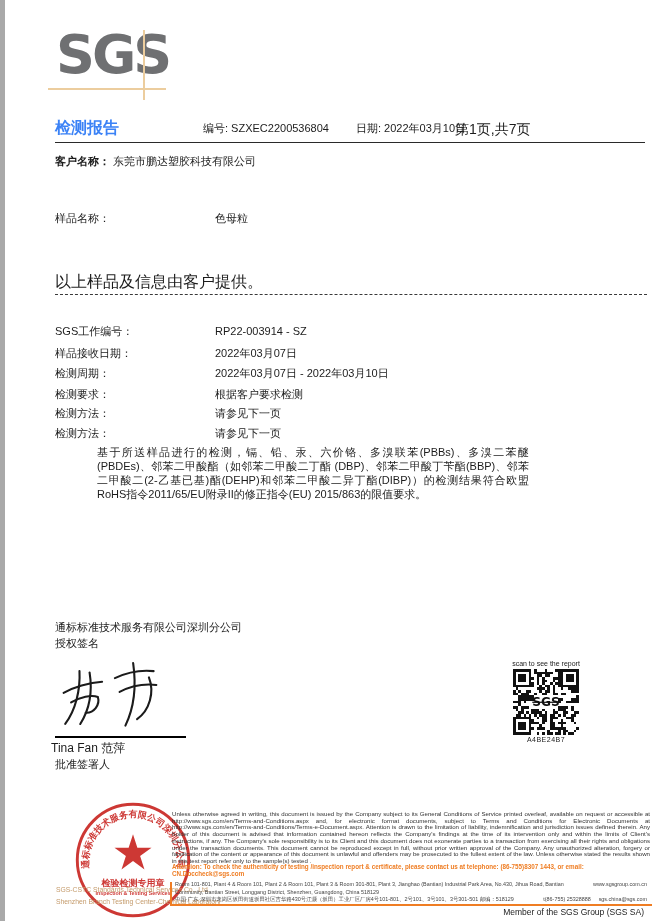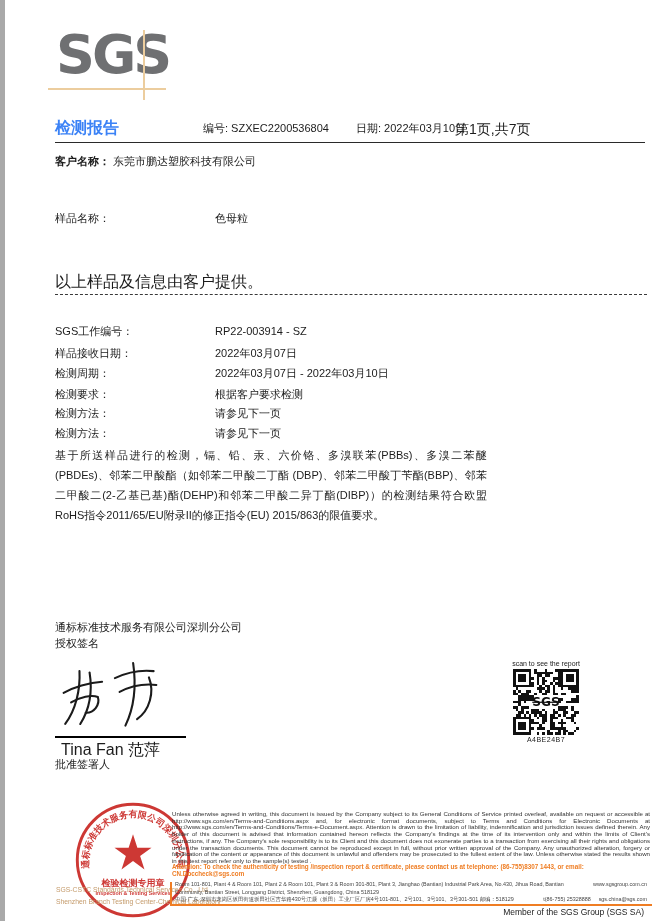--- a/index.html
+++ b/index.html
@@ -23,28 +23,28 @@
 
   .row{position:absolute;left:55px;display:flex;font-size:11px;line-height:15px;}
   .row .lbl{width:58px;flex:none;font-weight:bold;}
   .row .lbl-w{width:160px;flex:none;}
   .row .val{white-space:nowrap;}
   .note{position:absolute;left:55px;font-size:16px;}
   .dashed{position:absolute;left:55px;top:294px;width:592px;border-top:1.5px dashed #3a3a3a;}
 
   .concl{position:absolute;left:55px;top:445px;display:flex;font-size:11px;}
   .concl .lbl-w{width:160px;flex:none;}
-  .concl .para{width:432px;line-height:20px;text-align:justify;}
+  .concl .para{width:432px;line-height:14px;text-align:justify;margin-left:42px;}
 
   
   .sig-company{position:absolute;left:55px;top:620px;font-size:11px;}
   .sig-auth{position:absolute;left:55px;top:636px;font-size:11px;}
   .sig-draw{position:absolute;left:58px;top:658px;transform:rotate(-3deg);}
   .sig-line{position:absolute;left:55px;top:736px;width:131px;height:1.5px;background:#000;}
-  .sig-name{position:absolute;left:61px;top:740px;font-size:16px;}
+  .sig-name{position:absolute;left:51px;top:740px;font-size:12px;}
   .sig-role{position:absolute;left:55px;top:757px;font-size:11px;}
 
   
   .qr-wrap{position:absolute;left:498px;top:660px;width:96px;text-align:center;}
   .qr-cap{font-size:7px;color:#222;}
   .qr-box{margin:2px auto 0 auto;width:66px;height:66px;}
   .qr-code-text{font-size:7px;color:#222;margin-top:1px;letter-spacing:0.5px;}
 
   
   .stamp{position:absolute;left:64px;top:800px;opacity:0.9;}

